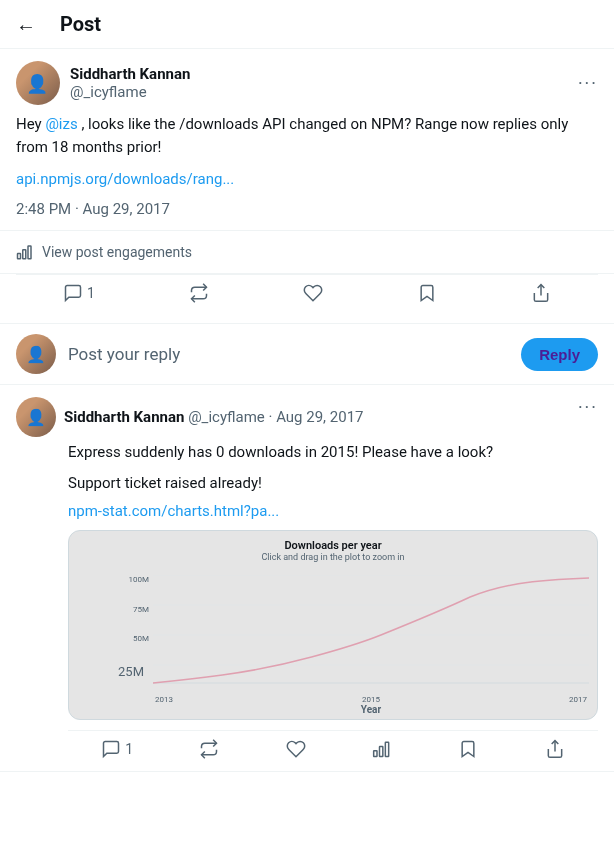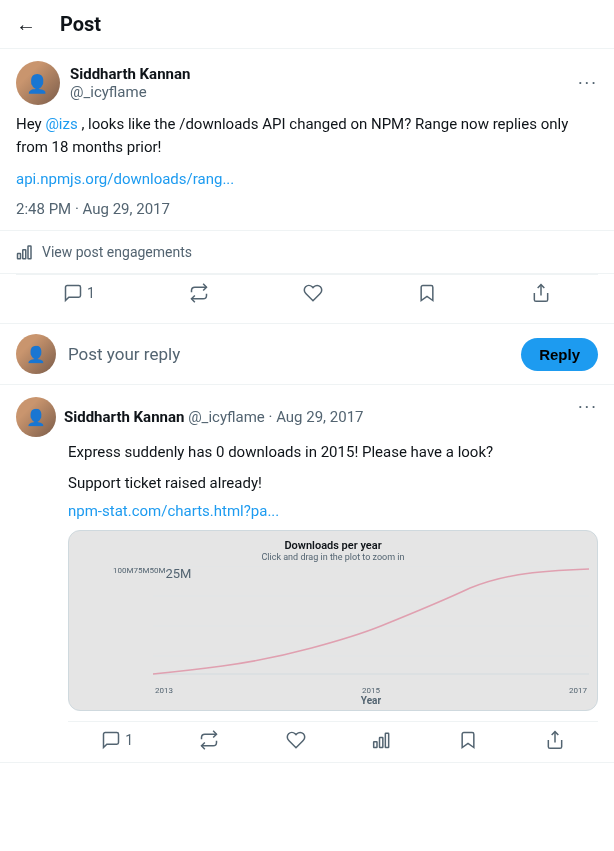--- a/index.html
+++ b/index.html
@@ -154,21 +154,21 @@
       border-bottom: 1px solid #eff3f4;
       gap: 12px;
     }
     .reply-placeholder {
       flex: 1;
       color: #536471;
       font-size: 17px;
     }
     .reply-btn {
       background: #1d9bf0;
-      color: #000000;
+      color: #4c1d95;
       border: none;
       border-radius: 20px;
       padding: 8px 18px;
       font-size: 15px;
       font-weight: 700;
       cursor: pointer;
     }
     .tweet-section {
       padding: 12px 16px;
       border-bottom: 1px solid #eff3f4;
@@ -219,21 +219,21 @@
     .chart-title {
       text-align: center;
       font-size: 11px;
       color: #0f1419;
       font-weight: 600;
     }
     .chart-subtitle {
       text-align: center;
       font-size: 9px;
       color: #536471;
-      margin-bottom: 4px;
+      margin-bottom: 13px;
     }
     .chart-area {
       position: relative;
       height: 140px;
       display: flex;
     }
     .chart-y-labels {
       display: flex;
       flex-direction: column;
       justify-content: space-between;
@@ -374,21 +374,21 @@
     <a class="tweet-link">npm-stat.com/charts.html?pa...</a>
 
     <div class="chart-container">
       <div class="chart-inner">
         <div class="chart-title">Downloads per year</div>
         <div class="chart-subtitle">Click and drag in the plot to zoom in</div>
         <div class="chart-area">
           <div class="chart-y-labels">
             
           </div>
-          <div style="display:flex;flex-direction:row;margin-right:4px;justify-content:space-between;padding-bottom:16px;width:36px;flex-shrink:0;">
+          <div style="display:flex;flex-direction:column;margin-right:4px;justify-content:space-between;padding-bottom:16px;width:36px;flex-shrink:0;">
             <span style="font-size:8px;color:#536471;text-align:right">100M</span>
             <span style="font-size:8px;color:#536471;text-align:right">75M</span>
             <span style="font-size:8px;color:#536471;text-align:right">50M</span>
             <span style="font-size:13px;color:#536471;text-align:center">25M</span>
             <span style="font-size:8px;color:#536471;text-align:right"></span>
           </div>
           <div class="chart-body">
             <svg class="chart-svg" viewBox="0 0 440 120" preserveAspectRatio="none">
 
               <line x1="0" y1="0" x2="440" y2="0" stroke="#e1e8ed" stroke-width="0.5"></line>

